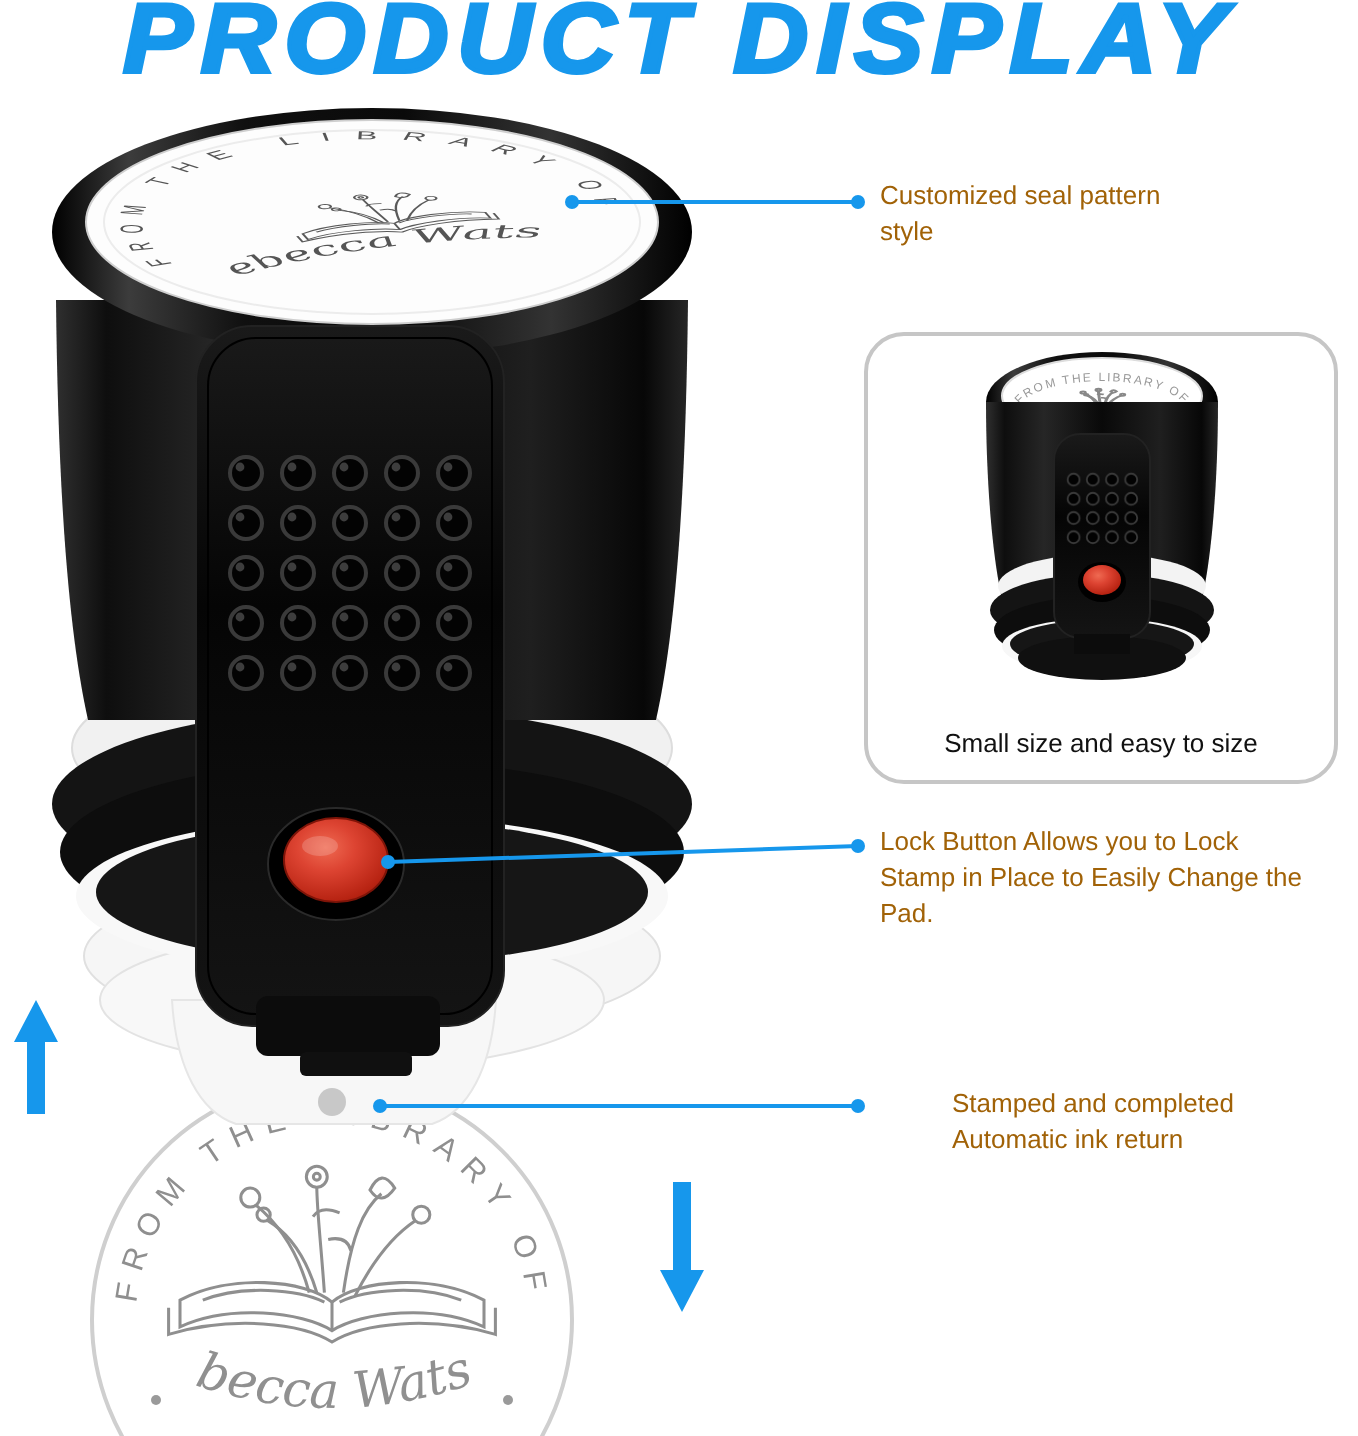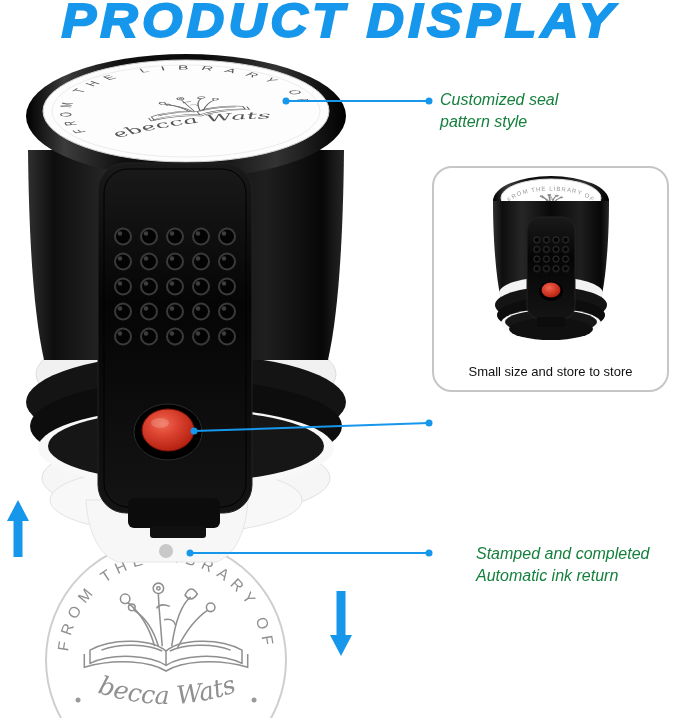--- a/index.html
+++ b/index.html
@@ -3,21 +3,21 @@
 <meta charset="utf-8">
 <style>
   html,body{margin:0;padding:0;background:#fff;}
   .page{position:relative;width:679px;height:718px;background:#fff;overflow:hidden;
         font-family:"Liberation Sans",sans-serif;}
   .scene{position:absolute;left:0;top:0;width:679px;height:718px;}
   .title{position:absolute;top:-7px;left:0;width:100%;text-align:center;
          font-weight:bold;font-style:italic;font-size:49px;line-height:54px;
          color:#1697EC;-webkit-text-stroke:2px #1697EC;letter-spacing:4px;
          white-space:nowrap;transform:scaleX(1.06);transform-origin:center;}
-  .callout{position:absolute;font-size:16px;line-height:1.4;color:#15803d;font-style:italic;}
+  .callout{position:absolute;font-size:13px;line-height:1.4;color:#a16207;}
   #callout-seal{left:440px;top:89px;width:150px;}
   #callout-lock{left:440px;top:412px;width:218px;}
   #callout-ink{left:440px;top:543px;width:196px;margin-left:36px;}
   .inset{position:absolute;left:432px;top:166px;width:237px;height:226px;
          border:2px solid #c6c6c6;border-radius:20px;background:#fff;box-sizing:border-box;}
   .inset svg{display:block;margin:3px auto 0;}
   .inset-caption{position:absolute;left:0;right:0;bottom:11px;text-align:center;
                  font-size:13px;color:#111;}
 </style>
 </head>
@@ -161,20 +161,21 @@
       <circle cx="194" cy="431" r="3.5"></circle>
         <circle cx="429" cy="423" r="3.5"></circle>
       <circle cx="190" cy="553" r="3.5"></circle>
         <circle cx="429" cy="553" r="3.5"></circle>
     </g>
   </svg>
 
   <div class="title">PRODUCT DISPLAY</div>
 
   <div class="callout" id="callout-seal">Customized seal pattern style</div>
+  <div class="callout" id="callout-lock">Lock Button Allows you to Lock Stamp in Place to Easily Change the Pad.</div>
   <div class="callout" id="callout-ink">Stamped and completed Automatic ink return</div>
 
   <div class="inset">
     <svg width="132" height="188" viewBox="0 0 132 188">
       <ellipse cx="66" cy="30" rx="58" ry="25" fill="url(#capRim)"></ellipse>
       <ellipse cx="66" cy="27" rx="50" ry="19" fill="#fff" stroke="#ddd"></ellipse>
       <text font-size="6" letter-spacing="1" fill="#999" font-family="Liberation Sans, sans-serif">
         <textPath href="#miniArc" startOffset="50%" text-anchor="middle">FROM THE LIBRARY OF</textPath>
       </text>
       <use href="#flowerbook" transform="translate(66,32) scale(0.22,0.12)" fill="none" stroke="#888" stroke-width="7"></use>
@@ -184,16 +185,16 @@
       <ellipse cx="66" cy="144" rx="54" ry="17" fill="#0d0d0d"></ellipse>
       <ellipse cx="66" cy="152" rx="50" ry="14" fill="#f7f7f7"></ellipse>
       <ellipse cx="66" cy="151" rx="46" ry="12" fill="#161616"></ellipse>
       <ellipse cx="66" cy="158" rx="42" ry="11" fill="#101010"></ellipse>
       <rect x="42" y="46" width="48" height="102" rx="13" fill="url(#handleGrad)" stroke="#222"></rect>
       <rect x="47" y="64" width="38.4" height="38.4" fill="url(#dotpat2)"></rect>
       <ellipse cx="66" cy="120" rx="12" ry="10" fill="#000"></ellipse>
       <ellipse cx="66" cy="119" rx="9.5" ry="7.5" fill="url(#redGrad)"></ellipse>
       <rect x="52" y="146" width="28" height="10" fill="#0c0c0c"></rect>
     </svg>
-    <div class="inset-caption">Small size and store to store</div>
+    <div class="inset-caption">Small size and easy to size</div>
   </div>
 
 </div>
 
 </body></html>

